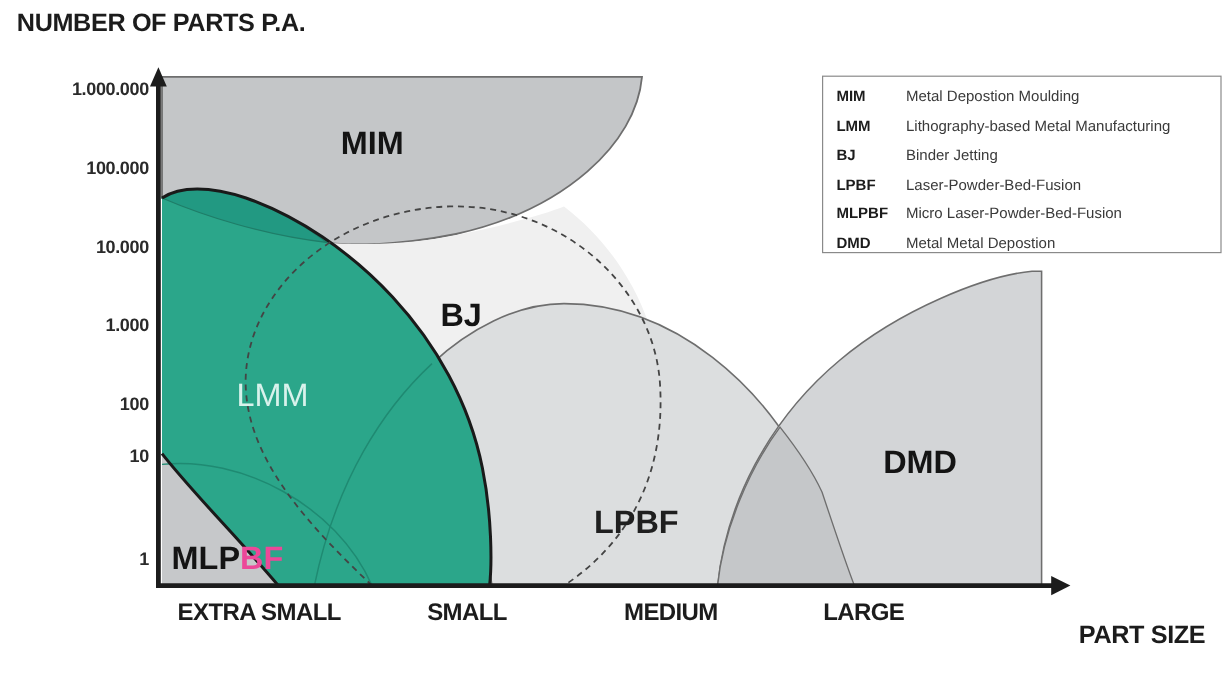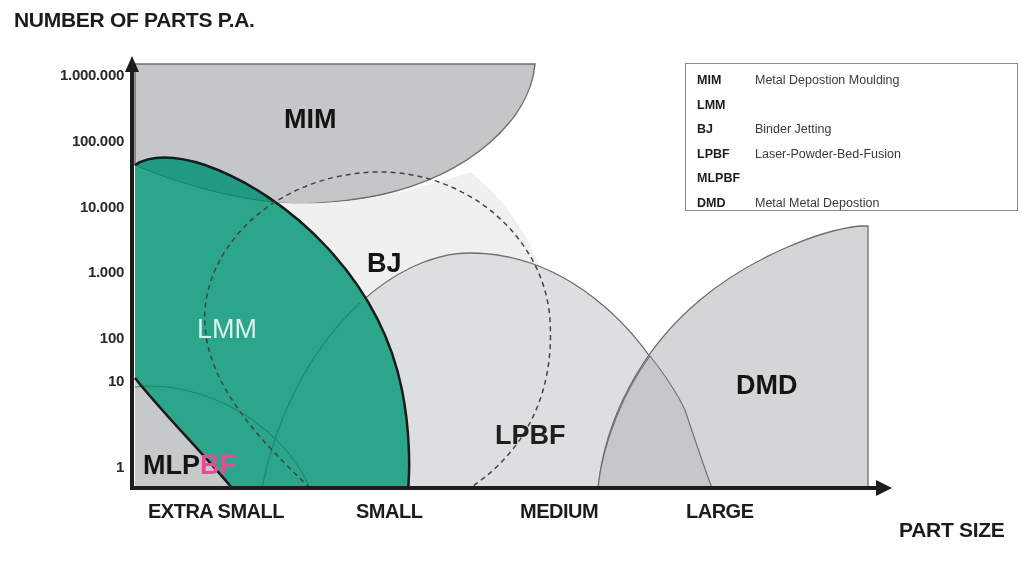--- a/index.html
+++ b/index.html
@@ -77,29 +77,31 @@
 <div class="region-label" style="left:197px; top:314px; color:#d9f2ec; font-weight:normal;">LMM</div>
 <div class="region-label" style="left:143px; top:450px;"><span id="mlpbf-a">MLP</span><span style="color:#ec4899" id="mlpbf-b">BF</span></div>
 
 <div id="legend">
   <div class="legend-row">
       <span class="legend-abbr">MIM</span>
       <span class="legend-desc">Metal Depostion Moulding</span>
     </div>
   <div class="legend-row">
       <span class="legend-abbr">LMM</span>
+      <span class="legend-desc">Lithography-based Metal Manufacturing</span>
     </div>
   <div class="legend-row">
       <span class="legend-abbr">BJ</span>
       <span class="legend-desc">Binder Jetting</span>
     </div>
   <div class="legend-row">
       <span class="legend-abbr">LPBF</span>
       <span class="legend-desc">Laser-Powder-Bed-Fusion</span>
     </div>
   <div class="legend-row">
       <span class="legend-abbr">MLPBF</span>
+      <span class="legend-desc">Micro Laser-Powder-Bed-Fusion</span>
     </div>
   <div class="legend-row">
       <span class="legend-abbr">DMD</span>
       <span class="legend-desc">Metal Metal Depostion</span>
     </div>
 </div>
 
 </body></html>

